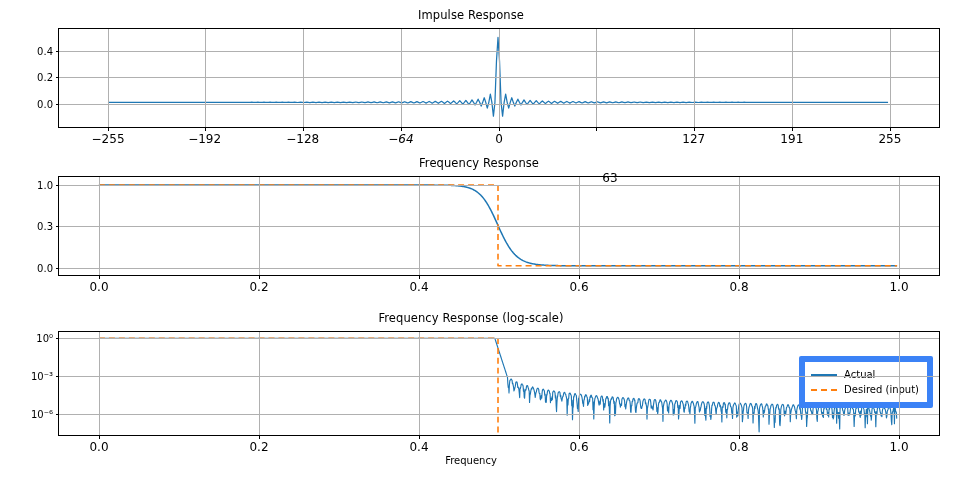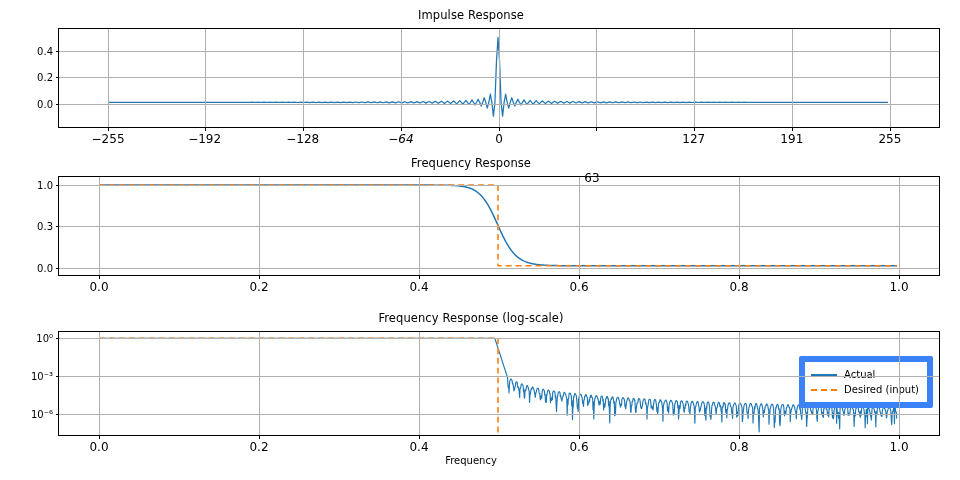--- a/index.html
+++ b/index.html
@@ -63,33 +63,33 @@
       <div class="xtickmark" style="left: 243.763px;"></div>
       <div class="xtick" style="left: 243.763px;">−128</div>
       <div class="gridv" style="left: 341.882px;"></div>
       <div class="xtickmark" style="left: 341.882px;"></div>
       <div class="xtick" style="left: 341.882px; font-style: italic;">−64</div>
       <div class="gridv" style="left: 440px;"></div>
       <div class="xtickmark" style="left: 440px;"></div>
       <div class="xtick" style="left: 440px;">0</div>
       <div class="gridv" style="left: 536.585px;"></div>
       <div class="xtickmark" style="left: 536.585px;"></div>
-      <div class="xtick" style="left: 533px; margin-top: 44px;">63</div>
+      <div class="xtick" style="left: 551px; margin-top: 44px;">63</div>
       <div class="gridv" style="left: 634.704px;"></div>
       <div class="xtickmark" style="left: 634.704px;"></div>
       <div class="xtick" style="left: 634.704px;">127</div>
       <div class="gridv" style="left: 732.822px;"></div>
       <div class="xtickmark" style="left: 732.822px;"></div>
       <div class="xtick" style="left: 732.822px;">191</div>
       <div class="gridv" style="left: 830.941px;"></div>
       <div class="xtickmark" style="left: 830.941px;"></div>
       <div class="xtick" style="left: 830.941px; text-align: right;">255</div>
     </div>
 
-  <div class="title" style="left:0;top:156px;">Frequency Response</div>
+  <div class="title" style="left:0;top:156px;padding-left:8px;">Frequency Response</div>
 
   <div class="axes" id="ax2" style="left:58px;top:176px;width:882px;height:100px;">
     <div class="plotclip">
       <svg class="series" id="svg2" viewBox="0 0 882 100" preserveAspectRatio="none">
           <path d="M40.00,8.24L40.57,8.24L41.14,8.24L41.71,8.24L42.29,8.24L42.86,8.24L43.43,8.24L44.00,8.24L44.57,8.24L45.14,8.24L45.71,8.24L46.29,8.24L46.86,8.24L47.43,8.24L48.00,8.24L48.57,8.24L49.14,8.24L49.71,8.24L50.29,8.24L50.86,8.24L51.43,8.24L52.00,8.24L52.57,8.24L53.14,8.24L53.71,8.24L54.29,8.24L54.86,8.24L55.43,8.24L56.00,8.24L56.57,8.24L57.14,8.24L57.71,8.24L58.29,8.24L58.86,8.24L59.43,8.24L60.00,8.24L60.57,8.24L61.14,8.24L61.71,8.24L62.29,8.24L62.86,8.24L63.43,8.24L64.00,8.24L64.57,8.24L65.14,8.24L65.71,8.24L66.29,8.24L66.86,8.24L67.43,8.24L68.00,8.24L68.57,8.24L69.14,8.24L69.71,8.24L70.29,8.24L70.86,8.24L71.43,8.24L72.00,8.24L72.57,8.24L73.14,8.24L73.71,8.24L74.29,8.24L74.86,8.24L75.43,8.24L76.00,8.24L76.57,8.24L77.14,8.24L77.71,8.24L78.29,8.24L78.86,8.24L79.43,8.24L80.00,8.24L80.57,8.24L81.14,8.24L81.71,8.24L82.29,8.24L82.86,8.24L83.43,8.24L84.00,8.24L84.57,8.24L85.14,8.24L85.71,8.24L86.29,8.24L86.86,8.24L87.43,8.24L88.00,8.24L88.57,8.24L89.14,8.24L89.71,8.24L90.29,8.24L90.86,8.24L91.43,8.24L92.00,8.24L92.57,8.24L93.14,8.24L93.71,8.24L94.29,8.24L94.86,8.24L95.43,8.24L96.00,8.24L96.57,8.24L97.14,8.24L97.71,8.24L98.29,8.24L98.86,8.24L99.43,8.24L100.00,8.24L100.57,8.24L101.14,8.24L101.71,8.24L102.29,8.24L102.86,8.24L103.43,8.24L104.00,8.24L104.57,8.24L105.14,8.24L105.71,8.24L106.29,8.24L106.86,8.24L107.43,8.24L108.00,8.24L108.57,8.24L109.14,8.24L109.71,8.24L110.29,8.24L110.86,8.24L111.43,8.24L112.00,8.24L112.57,8.24L113.14,8.24L113.71,8.24L114.29,8.24L114.86,8.24L115.43,8.24L116.00,8.24L116.57,8.24L117.14,8.24L117.71,8.24L118.29,8.24L118.86,8.24L119.43,8.24L120.00,8.24L120.57,8.24L121.14,8.24L121.71,8.24L122.29,8.24L122.86,8.24L123.43,8.24L124.00,8.24L124.57,8.24L125.14,8.24L125.71,8.24L126.29,8.24L126.86,8.24L127.43,8.24L128.00,8.24L128.57,8.24L129.14,8.24L129.71,8.24L130.29,8.24L130.86,8.24L131.43,8.24L132.00,8.24L132.57,8.24L133.14,8.24L133.71,8.24L134.29,8.24L134.86,8.24L135.43,8.24L136.00,8.24L136.57,8.24L137.14,8.24L137.71,8.24L138.29,8.24L138.86,8.24L139.43,8.24L140.00,8.24L140.57,8.24L141.14,8.24L141.71,8.24L142.29,8.24L142.86,8.24L143.43,8.24L144.00,8.24L144.57,8.24L145.14,8.24L145.71,8.24L146.29,8.24L146.86,8.24L147.43,8.24L148.00,8.24L148.57,8.24L149.14,8.24L149.71,8.24L150.29,8.24L150.86,8.24L151.43,8.24L152.00,8.24L152.57,8.24L153.14,8.24L153.71,8.24L154.29,8.24L154.86,8.24L155.43,8.24L156.00,8.24L156.57,8.24L157.14,8.24L157.71,8.24L158.29,8.24L158.86,8.24L159.43,8.24L160.00,8.24L160.57,8.24L161.14,8.24L161.71,8.24L162.29,8.24L162.86,8.24L163.43,8.24L164.00,8.24L164.57,8.24L165.14,8.24L165.71,8.24L166.29,8.24L166.86,8.24L167.43,8.24L168.00,8.24L168.57,8.24L169.14,8.24L169.71,8.24L170.29,8.24L170.86,8.24L171.43,8.24L172.00,8.24L172.57,8.24L173.14,8.24L173.71,8.24L174.29,8.24L174.86,8.24L175.43,8.24L176.00,8.24L176.57,8.24L177.14,8.24L177.71,8.24L178.29,8.24L178.86,8.24L179.43,8.24L180.00,8.24L180.57,8.24L181.14,8.24L181.71,8.24L182.29,8.24L182.86,8.24L183.43,8.24L184.00,8.24L184.57,8.24L185.14,8.24L185.71,8.24L186.29,8.24L186.86,8.24L187.43,8.24L188.00,8.24L188.57,8.24L189.14,8.24L189.71,8.24L190.29,8.24L190.86,8.24L191.43,8.24L192.00,8.24L192.57,8.24L193.14,8.24L193.71,8.24L194.29,8.24L194.86,8.24L195.43,8.24L196.00,8.24L196.57,8.24L197.14,8.24L197.71,8.24L198.29,8.24L198.86,8.24L199.43,8.24L200.00,8.24L200.57,8.24L201.14,8.24L201.71,8.24L202.29,8.24L202.86,8.24L203.43,8.24L204.00,8.24L204.57,8.24L205.14,8.24L205.71,8.24L206.29,8.24L206.86,8.24L207.43,8.24L208.00,8.24L208.57,8.24L209.14,8.24L209.71,8.24L210.29,8.24L210.86,8.24L211.43,8.24L212.00,8.24L212.57,8.24L213.14,8.24L213.71,8.24L214.29,8.24L214.86,8.24L215.43,8.24L216.00,8.24L216.57,8.24L217.14,8.24L217.71,8.24L218.29,8.24L218.86,8.24L219.43,8.24L220.00,8.24L220.57,8.24L221.14,8.24L221.71,8.24L222.29,8.24L222.86,8.24L223.43,8.24L224.00,8.24L224.57,8.24L225.14,8.24L225.71,8.24L226.29,8.24L226.86,8.24L227.43,8.24L228.00,8.24L228.57,8.24L229.14,8.24L229.71,8.24L230.29,8.24L230.86,8.24L231.43,8.24L232.00,8.24L232.57,8.24L233.14,8.24L233.71,8.24L234.29,8.24L234.86,8.24L235.43,8.24L236.00,8.24L236.57,8.24L237.14,8.24L237.71,8.24L238.29,8.24L238.86,8.24L239.43,8.24L240.00,8.24L240.57,8.24L241.14,8.24L241.71,8.24L242.29,8.24L242.86,8.24L243.43,8.24L244.00,8.24L244.57,8.24L245.14,8.24L245.71,8.24L246.29,8.24L246.86,8.24L247.43,8.24L248.00,8.24L248.57,8.24L249.14,8.24L249.71,8.24L250.29,8.24L250.86,8.24L251.43,8.24L252.00,8.24L252.57,8.24L253.14,8.24L253.71,8.24L254.29,8.24L254.86,8.24L255.43,8.24L256.00,8.24L256.57,8.24L257.14,8.24L257.71,8.24L258.29,8.24L258.86,8.24L259.43,8.24L260.00,8.24L260.57,8.24L261.14,8.24L261.71,8.24L262.29,8.24L262.86,8.24L263.43,8.24L264.00,8.24L264.57,8.24L265.14,8.24L265.71,8.24L266.29,8.24L266.86,8.24L267.43,8.24L268.00,8.24L268.57,8.24L269.14,8.24L269.71,8.24L270.29,8.24L270.86,8.24L271.43,8.24L272.00,8.24L272.57,8.24L273.14,8.24L273.71,8.24L274.29,8.24L274.86,8.24L275.43,8.24L276.00,8.24L276.57,8.24L277.14,8.24L277.71,8.24L278.29,8.24L278.86,8.24L279.43,8.24L280.00,8.24L280.57,8.24L281.14,8.24L281.71,8.24L282.29,8.24L282.86,8.24L283.43,8.24L284.00,8.24L284.57,8.24L285.14,8.24L285.71,8.24L286.29,8.24L286.86,8.24L287.43,8.24L288.00,8.24L288.57,8.24L289.14,8.24L289.71,8.24L290.29,8.24L290.86,8.24L291.43,8.24L292.00,8.24L292.57,8.24L293.14,8.24L293.71,8.24L294.29,8.24L294.86,8.24L295.43,8.24L296.00,8.24L296.57,8.24L297.14,8.24L297.71,8.24L298.29,8.24L298.86,8.24L299.43,8.24L300.00,8.24L300.57,8.24L301.14,8.24L301.71,8.24L302.29,8.24L302.86,8.24L303.43,8.24L304.00,8.24L304.57,8.24L305.14,8.24L305.71,8.24L306.29,8.24L306.86,8.24L307.43,8.24L308.00,8.24L308.57,8.24L309.14,8.24L309.71,8.24L310.29,8.24L310.86,8.24L311.43,8.24L312.00,8.24L312.57,8.24L313.14,8.24L313.71,8.24L314.29,8.24L314.86,8.24L315.43,8.24L316.00,8.24L316.57,8.24L317.14,8.24L317.71,8.24L318.29,8.24L318.86,8.24L319.43,8.24L320.00,8.24L320.57,8.24L321.14,8.24L321.71,8.24L322.29,8.24L322.86,8.24L323.43,8.24L324.00,8.24L324.57,8.24L325.14,8.24L325.71,8.24L326.29,8.24L326.86,8.24L327.43,8.24L328.00,8.24L328.57,8.24L329.14,8.24L329.71,8.24L330.29,8.24L330.86,8.24L331.43,8.24L332.00,8.24L332.57,8.24L333.14,8.24L333.71,8.24L334.29,8.24L334.86,8.24L335.43,8.24L336.00,8.24L336.57,8.24L337.14,8.24L337.71,8.24L338.29,8.24L338.86,8.24L339.43,8.24L340.00,8.24L340.57,8.24L341.14,8.24L341.71,8.24L342.29,8.24L342.86,8.24L343.43,8.24L344.00,8.24L344.57,8.24L345.14,8.24L345.71,8.24L346.29,8.24L346.86,8.24L347.43,8.24L348.00,8.24L348.57,8.24L349.14,8.24L349.71,8.24L350.29,8.24L350.86,8.24L351.43,8.24L352.00,8.24L352.57,8.24L353.14,8.24L353.71,8.24L354.29,8.24L354.86,8.24L355.43,8.24L356.00,8.24L356.57,8.24L357.14,8.24L357.71,8.24L358.29,8.24L358.86,8.24L359.43,8.24L360.00,8.24L360.57,8.24L361.14,8.24L361.71,8.24L362.29,8.24L362.86,8.24L363.43,8.24L364.00,8.24L364.57,8.24L365.14,8.24L365.71,8.25L366.29,8.25L366.86,8.25L367.43,8.25L368.00,8.25L368.57,8.25L369.14,8.25L369.71,8.25L370.29,8.25L370.86,8.25L371.43,8.26L372.00,8.26L372.57,8.26L373.14,8.26L373.71,8.26L374.29,8.27L374.86,8.27L375.43,8.27L376.00,8.27L376.57,8.28L377.14,8.28L377.71,8.28L378.29,8.29L378.86,8.29L379.43,8.30L380.00,8.30L380.57,8.30L381.14,8.31L381.71,8.32L382.29,8.32L382.86,8.33L383.43,8.34L384.00,8.34L384.57,8.35L385.14,8.36L385.71,8.37L386.29,8.38L386.86,8.39L387.43,8.40L388.00,8.41L388.57,8.43L389.14,8.44L389.71,8.46L390.29,8.47L390.86,8.49L391.43,8.51L392.00,8.53L392.57,8.55L393.14,8.58L393.71,8.60L394.29,8.63L394.86,8.66L395.43,8.69L396.00,8.72L396.57,8.76L397.14,8.79L397.71,8.83L398.29,8.88L398.86,8.92L399.43,8.97L400.00,9.03L400.57,9.08L401.14,9.14L401.71,9.21L402.29,9.28L402.86,9.35L403.43,9.43L404.00,9.51L404.57,9.60L405.14,9.70L405.71,9.80L406.29,9.91L406.86,10.03L407.43,10.15L408.00,10.28L408.57,10.42L409.14,10.57L409.71,10.73L410.29,10.90L410.86,11.09L411.43,11.28L412.00,11.48L412.57,11.70L413.14,11.93L413.71,12.18L414.29,12.44L414.86,12.71L415.43,13.00L416.00,13.31L416.57,13.64L417.14,13.99L417.71,14.35L418.29,14.74L418.86,15.15L419.43,15.58L420.00,16.04L420.57,16.52L421.14,17.02L421.71,17.55L422.29,18.11L422.86,18.70L423.43,19.31L424.00,19.96L424.57,20.63L425.14,21.33L425.71,22.07L426.29,22.83L426.86,23.63L427.43,24.46L428.00,25.32L428.57,26.22L429.14,27.14L429.71,28.10L430.29,29.08L430.86,30.10L431.43,31.15L432.00,32.23L432.57,33.33L433.14,34.46L433.71,35.62L434.29,36.80L434.86,38.00L435.43,39.22L436.00,40.45L436.57,41.71L437.14,42.97L437.71,44.25L438.29,45.53L438.86,46.82L439.43,48.12L440.00,49.41L440.57,50.70L441.14,51.99L441.71,53.27L442.29,54.55L442.86,55.81L443.43,57.05L444.00,58.28L444.57,59.50L445.14,60.69L445.71,61.86L446.29,63.01L446.86,64.13L447.43,65.23L448.00,66.30L448.57,67.34L449.14,68.35L449.71,69.33L450.29,70.28L450.86,71.21L451.43,72.10L452.00,72.96L452.57,73.79L453.14,74.59L453.71,75.36L454.29,76.10L454.86,76.81L455.43,77.49L456.00,78.14L456.57,78.77L457.14,79.36L457.71,79.94L458.29,80.48L458.86,81.00L459.43,81.50L460.00,81.97L460.57,82.42L461.14,82.85L461.71,83.26L462.29,83.65L462.86,84.02L463.43,84.37L464.00,84.70L464.57,85.02L465.14,85.32L465.71,85.60L466.29,85.87L466.86,86.12L467.43,86.37L468.00,86.60L468.57,86.81L469.14,87.02L469.71,87.21L470.29,87.40L470.86,87.57L471.43,87.74L472.00,87.89L472.57,88.04L473.14,88.18L473.71,88.31L474.29,88.44L474.86,88.55L475.43,88.67L476.00,88.77L476.57,88.87L477.14,88.97L477.71,89.05L478.29,89.14L478.86,89.22L479.43,89.29L480.00,89.36L480.57,89.43L481.14,89.49L481.71,89.55L482.29,89.61L482.86,89.66L483.43,89.71L484.00,89.76L484.57,89.81L485.14,89.85L485.71,89.89L486.29,89.93L486.86,89.96L487.43,90.00L488.00,90.03L488.57,90.06L489.14,90.09L489.71,90.12L490.29,90.14L490.86,90.17L491.43,90.19L492.00,90.21L492.57,90.23L493.14,90.25L493.71,90.27L494.29,90.28L494.86,90.30L495.43,90.32L496.00,90.33L496.57,90.34L497.14,90.36L497.71,90.37L498.29,90.38L498.86,90.39L499.43,90.40L500.00,90.41L500.57,90.42L501.14,90.43L501.71,90.44L502.29,90.45L502.86,90.45L503.43,90.46L504.00,90.47L504.57,90.47L505.14,90.48L505.71,90.49L506.29,90.49L506.86,90.50L507.43,90.50L508.00,90.51L508.57,90.51L509.14,90.51L509.71,90.52L510.29,90.52L510.86,90.53L511.43,90.53L512.00,90.53L512.57,90.53L513.14,90.54L513.71,90.54L514.29,90.54L514.86,90.54L515.43,90.55L516.00,90.55L516.57,90.55L517.14,90.55L517.71,90.55L518.29,90.56L518.86,90.56L519.43,90.56L520.00,90.56L520.57,90.56L521.14,90.56L521.71,90.57L522.29,90.57L522.86,90.57L523.43,90.57L524.00,90.57L524.57,90.57L525.14,90.57L525.71,90.57L526.29,90.57L526.86,90.57L527.43,90.57L528.00,90.58L528.57,90.58L529.14,90.58L529.71,90.58L530.29,90.58L530.86,90.58L531.43,90.58L532.00,90.58L532.57,90.58L533.14,90.58L533.71,90.58L534.29,90.58L534.86,90.58L535.43,90.58L536.00,90.58L536.57,90.58L537.14,90.58L537.71,90.58L538.29,90.58L538.86,90.58L539.43,90.58L540.00,90.58L540.57,90.58L541.14,90.58L541.71,90.58L542.29,90.58L542.86,90.58L543.43,90.58L544.00,90.59L544.57,90.59L545.14,90.59L545.71,90.59L546.29,90.59L546.86,90.59L547.43,90.59L548.00,90.59L548.57,90.59L549.14,90.59L549.71,90.59L550.29,90.59L550.86,90.59L551.43,90.59L552.00,90.59L552.57,90.59L553.14,90.59L553.71,90.59L554.29,90.59L554.86,90.59L555.43,90.59L556.00,90.59L556.57,90.59L557.14,90.59L557.71,90.59L558.29,90.59L558.86,90.59L559.43,90.59L560.00,90.59L560.57,90.59L561.14,90.59L561.71,90.59L562.29,90.59L562.86,90.59L563.43,90.59L564.00,90.59L564.57,90.59L565.14,90.59L565.71,90.59L566.29,90.59L566.86,90.59L567.43,90.59L568.00,90.59L568.57,90.59L569.14,90.59L569.71,90.59L570.29,90.59L570.86,90.59L571.43,90.59L572.00,90.59L572.57,90.59L573.14,90.59L573.71,90.59L574.29,90.59L574.86,90.59L575.43,90.59L576.00,90.59L576.57,90.59L577.14,90.59L577.71,90.59L578.29,90.59L578.86,90.59L579.43,90.59L580.00,90.59L580.57,90.59L581.14,90.59L581.71,90.59L582.29,90.59L582.86,90.59L583.43,90.59L584.00,90.59L584.57,90.59L585.14,90.59L585.71,90.59L586.29,90.59L586.86,90.59L587.43,90.59L588.00,90.59L588.57,90.59L589.14,90.59L589.71,90.59L590.29,90.59L590.86,90.59L591.43,90.59L592.00,90.59L592.57,90.59L593.14,90.59L593.71,90.59L594.29,90.59L594.86,90.59L595.43,90.59L596.00,90.59L596.57,90.59L597.14,90.59L597.71,90.59L598.29,90.59L598.86,90.59L599.43,90.59L600.00,90.59L600.57,90.59L601.14,90.59L601.71,90.59L602.29,90.59L602.86,90.59L603.43,90.59L604.00,90.59L604.57,90.59L605.14,90.59L605.71,90.59L606.29,90.59L606.86,90.59L607.43,90.59L608.00,90.59L608.57,90.59L609.14,90.59L609.71,90.59L610.29,90.59L610.86,90.59L611.43,90.59L612.00,90.59L612.57,90.59L613.14,90.59L613.71,90.59L614.29,90.59L614.86,90.59L615.43,90.59L616.00,90.59L616.57,90.59L617.14,90.59L617.71,90.59L618.29,90.59L618.86,90.59L619.43,90.59L620.00,90.59L620.57,90.59L621.14,90.59L621.71,90.59L622.29,90.59L622.86,90.59L623.43,90.59L624.00,90.59L624.57,90.59L625.14,90.59L625.71,90.59L626.29,90.59L626.86,90.59L627.43,90.59L628.00,90.59L628.57,90.59L629.14,90.59L629.71,90.59L630.29,90.59L630.86,90.59L631.43,90.59L632.00,90.59L632.57,90.59L633.14,90.59L633.71,90.59L634.29,90.59L634.86,90.59L635.43,90.59L636.00,90.59L636.57,90.59L637.14,90.59L637.71,90.59L638.29,90.59L638.86,90.59L639.43,90.59L640.00,90.59L640.57,90.59L641.14,90.59L641.71,90.59L642.29,90.59L642.86,90.59L643.43,90.59L644.00,90.59L644.57,90.59L645.14,90.59L645.71,90.59L646.29,90.59L646.86,90.59L647.43,90.59L648.00,90.59L648.57,90.59L649.14,90.59L649.71,90.59L650.29,90.59L650.86,90.59L651.43,90.59L652.00,90.59L652.57,90.59L653.14,90.59L653.71,90.59L654.29,90.59L654.86,90.59L655.43,90.59L656.00,90.59L656.57,90.59L657.14,90.59L657.71,90.59L658.29,90.59L658.86,90.59L659.43,90.59L660.00,90.59L660.57,90.59L661.14,90.59L661.71,90.59L662.29,90.59L662.86,90.59L663.43,90.59L664.00,90.59L664.57,90.59L665.14,90.59L665.71,90.59L666.29,90.59L666.86,90.59L667.43,90.59L668.00,90.59L668.57,90.59L669.14,90.59L669.71,90.59L670.29,90.59L670.86,90.59L671.43,90.59L672.00,90.59L672.57,90.59L673.14,90.59L673.71,90.59L674.29,90.59L674.86,90.59L675.43,90.59L676.00,90.59L676.57,90.59L677.14,90.59L677.71,90.59L678.29,90.59L678.86,90.59L679.43,90.59L680.00,90.59L680.57,90.59L681.14,90.59L681.71,90.59L682.29,90.59L682.86,90.59L683.43,90.59L684.00,90.59L684.57,90.59L685.14,90.59L685.71,90.59L686.29,90.59L686.86,90.59L687.43,90.59L688.00,90.59L688.57,90.59L689.14,90.59L689.71,90.59L690.29,90.59L690.86,90.59L691.43,90.59L692.00,90.59L692.57,90.59L693.14,90.59L693.71,90.59L694.29,90.59L694.86,90.59L695.43,90.59L696.00,90.59L696.57,90.59L697.14,90.59L697.71,90.59L698.29,90.59L698.86,90.59L699.43,90.59L700.00,90.59L700.57,90.59L701.14,90.59L701.71,90.59L702.29,90.59L702.86,90.59L703.43,90.59L704.00,90.59L704.57,90.59L705.14,90.59L705.71,90.59L706.29,90.59L706.86,90.59L707.43,90.59L708.00,90.59L708.57,90.59L709.14,90.59L709.71,90.59L710.29,90.59L710.86,90.59L711.43,90.59L712.00,90.59L712.57,90.59L713.14,90.59L713.71,90.59L714.29,90.59L714.86,90.59L715.43,90.59L716.00,90.59L716.57,90.59L717.14,90.59L717.71,90.59L718.29,90.59L718.86,90.59L719.43,90.59L720.00,90.59L720.57,90.59L721.14,90.59L721.71,90.59L722.29,90.59L722.86,90.59L723.43,90.59L724.00,90.59L724.57,90.59L725.14,90.59L725.71,90.59L726.29,90.59L726.86,90.59L727.43,90.59L728.00,90.59L728.57,90.59L729.14,90.59L729.71,90.59L730.29,90.59L730.86,90.59L731.43,90.59L732.00,90.59L732.57,90.59L733.14,90.59L733.71,90.59L734.29,90.59L734.86,90.59L735.43,90.59L736.00,90.59L736.57,90.59L737.14,90.59L737.71,90.59L738.29,90.59L738.86,90.59L739.43,90.59L740.00,90.59L740.57,90.59L741.14,90.59L741.71,90.59L742.29,90.59L742.86,90.59L743.43,90.59L744.00,90.59L744.57,90.59L745.14,90.59L745.71,90.59L746.29,90.59L746.86,90.59L747.43,90.59L748.00,90.59L748.57,90.59L749.14,90.59L749.71,90.59L750.29,90.59L750.86,90.59L751.43,90.59L752.00,90.59L752.57,90.59L753.14,90.59L753.71,90.59L754.29,90.59L754.86,90.59L755.43,90.59L756.00,90.59L756.57,90.59L757.14,90.59L757.71,90.59L758.29,90.59L758.86,90.59L759.43,90.59L760.00,90.59L760.57,90.59L761.14,90.59L761.71,90.59L762.29,90.59L762.86,90.59L763.43,90.59L764.00,90.59L764.57,90.59L765.14,90.59L765.71,90.59L766.29,90.59L766.86,90.59L767.43,90.59L768.00,90.59L768.57,90.59L769.14,90.59L769.71,90.59L770.29,90.59L770.86,90.59L771.43,90.59L772.00,90.59L772.57,90.59L773.14,90.59L773.71,90.59L774.29,90.59L774.86,90.59L775.43,90.59L776.00,90.59L776.57,90.59L777.14,90.59L777.71,90.59L778.29,90.59L778.86,90.59L779.43,90.59L780.00,90.59L780.57,90.59L781.14,90.59L781.71,90.59L782.29,90.59L782.86,90.59L783.43,90.59L784.00,90.59L784.57,90.59L785.14,90.59L785.71,90.59L786.29,90.59L786.86,90.59L787.43,90.59L788.00,90.59L788.57,90.59L789.14,90.59L789.71,90.59L790.29,90.59L790.86,90.59L791.43,90.59L792.00,90.59L792.57,90.59L793.14,90.59L793.71,90.59L794.29,90.59L794.86,90.59L795.43,90.59L796.00,90.59L796.57,90.59L797.14,90.59L797.71,90.59L798.29,90.59L798.86,90.59L799.43,90.59L800.00,90.59L800.57,90.59L801.14,90.59L801.71,90.59L802.29,90.59L802.86,90.59L803.43,90.59L804.00,90.59L804.57,90.59L805.14,90.59L805.71,90.59L806.29,90.59L806.86,90.59L807.43,90.59L808.00,90.59L808.57,90.59L809.14,90.59L809.71,90.59L810.29,90.59L810.86,90.59L811.43,90.59L812.00,90.59L812.57,90.59L813.14,90.59L813.71,90.59L814.29,90.59L814.86,90.59L815.43,90.59L816.00,90.59L816.57,90.59L817.14,90.59L817.71,90.59L818.29,90.59L818.86,90.59L819.43,90.59L820.00,90.59L820.57,90.59L821.14,90.59L821.71,90.59L822.29,90.59L822.86,90.59L823.43,90.59L824.00,90.59L824.57,90.59L825.14,90.59L825.71,90.59L826.29,90.59L826.86,90.59L827.43,90.59L828.00,90.59L828.57,90.59L829.14,90.59L829.71,90.59L830.29,90.59L830.86,90.59L831.43,90.59L832.00,90.59L832.57,90.59L833.14,90.59L833.71,90.59L834.29,90.59L834.86,90.59L835.43,90.59L836.00,90.59L836.57,90.59L837.14,90.59L837.71,90.59L838.29,90.59L838.86,90.59L839.43,90.59L840.00,90.59" fill="none" stroke="#1f77b4" stroke-width="1.5" stroke-linejoin="round"></path>
           <path d="M40.00,8.24L440.00,8.24L440.00,90.59L840.00,90.59" fill="none" stroke="#ff7f0e" stroke-width="1.6" stroke-linejoin="round" stroke-dasharray="6,4"></path>
         </svg>
     </div>
   <div class="gridh" style="top: 90.5882px;"></div>
       <div class="ytickmark" style="top: 90.5882px;"></div>

